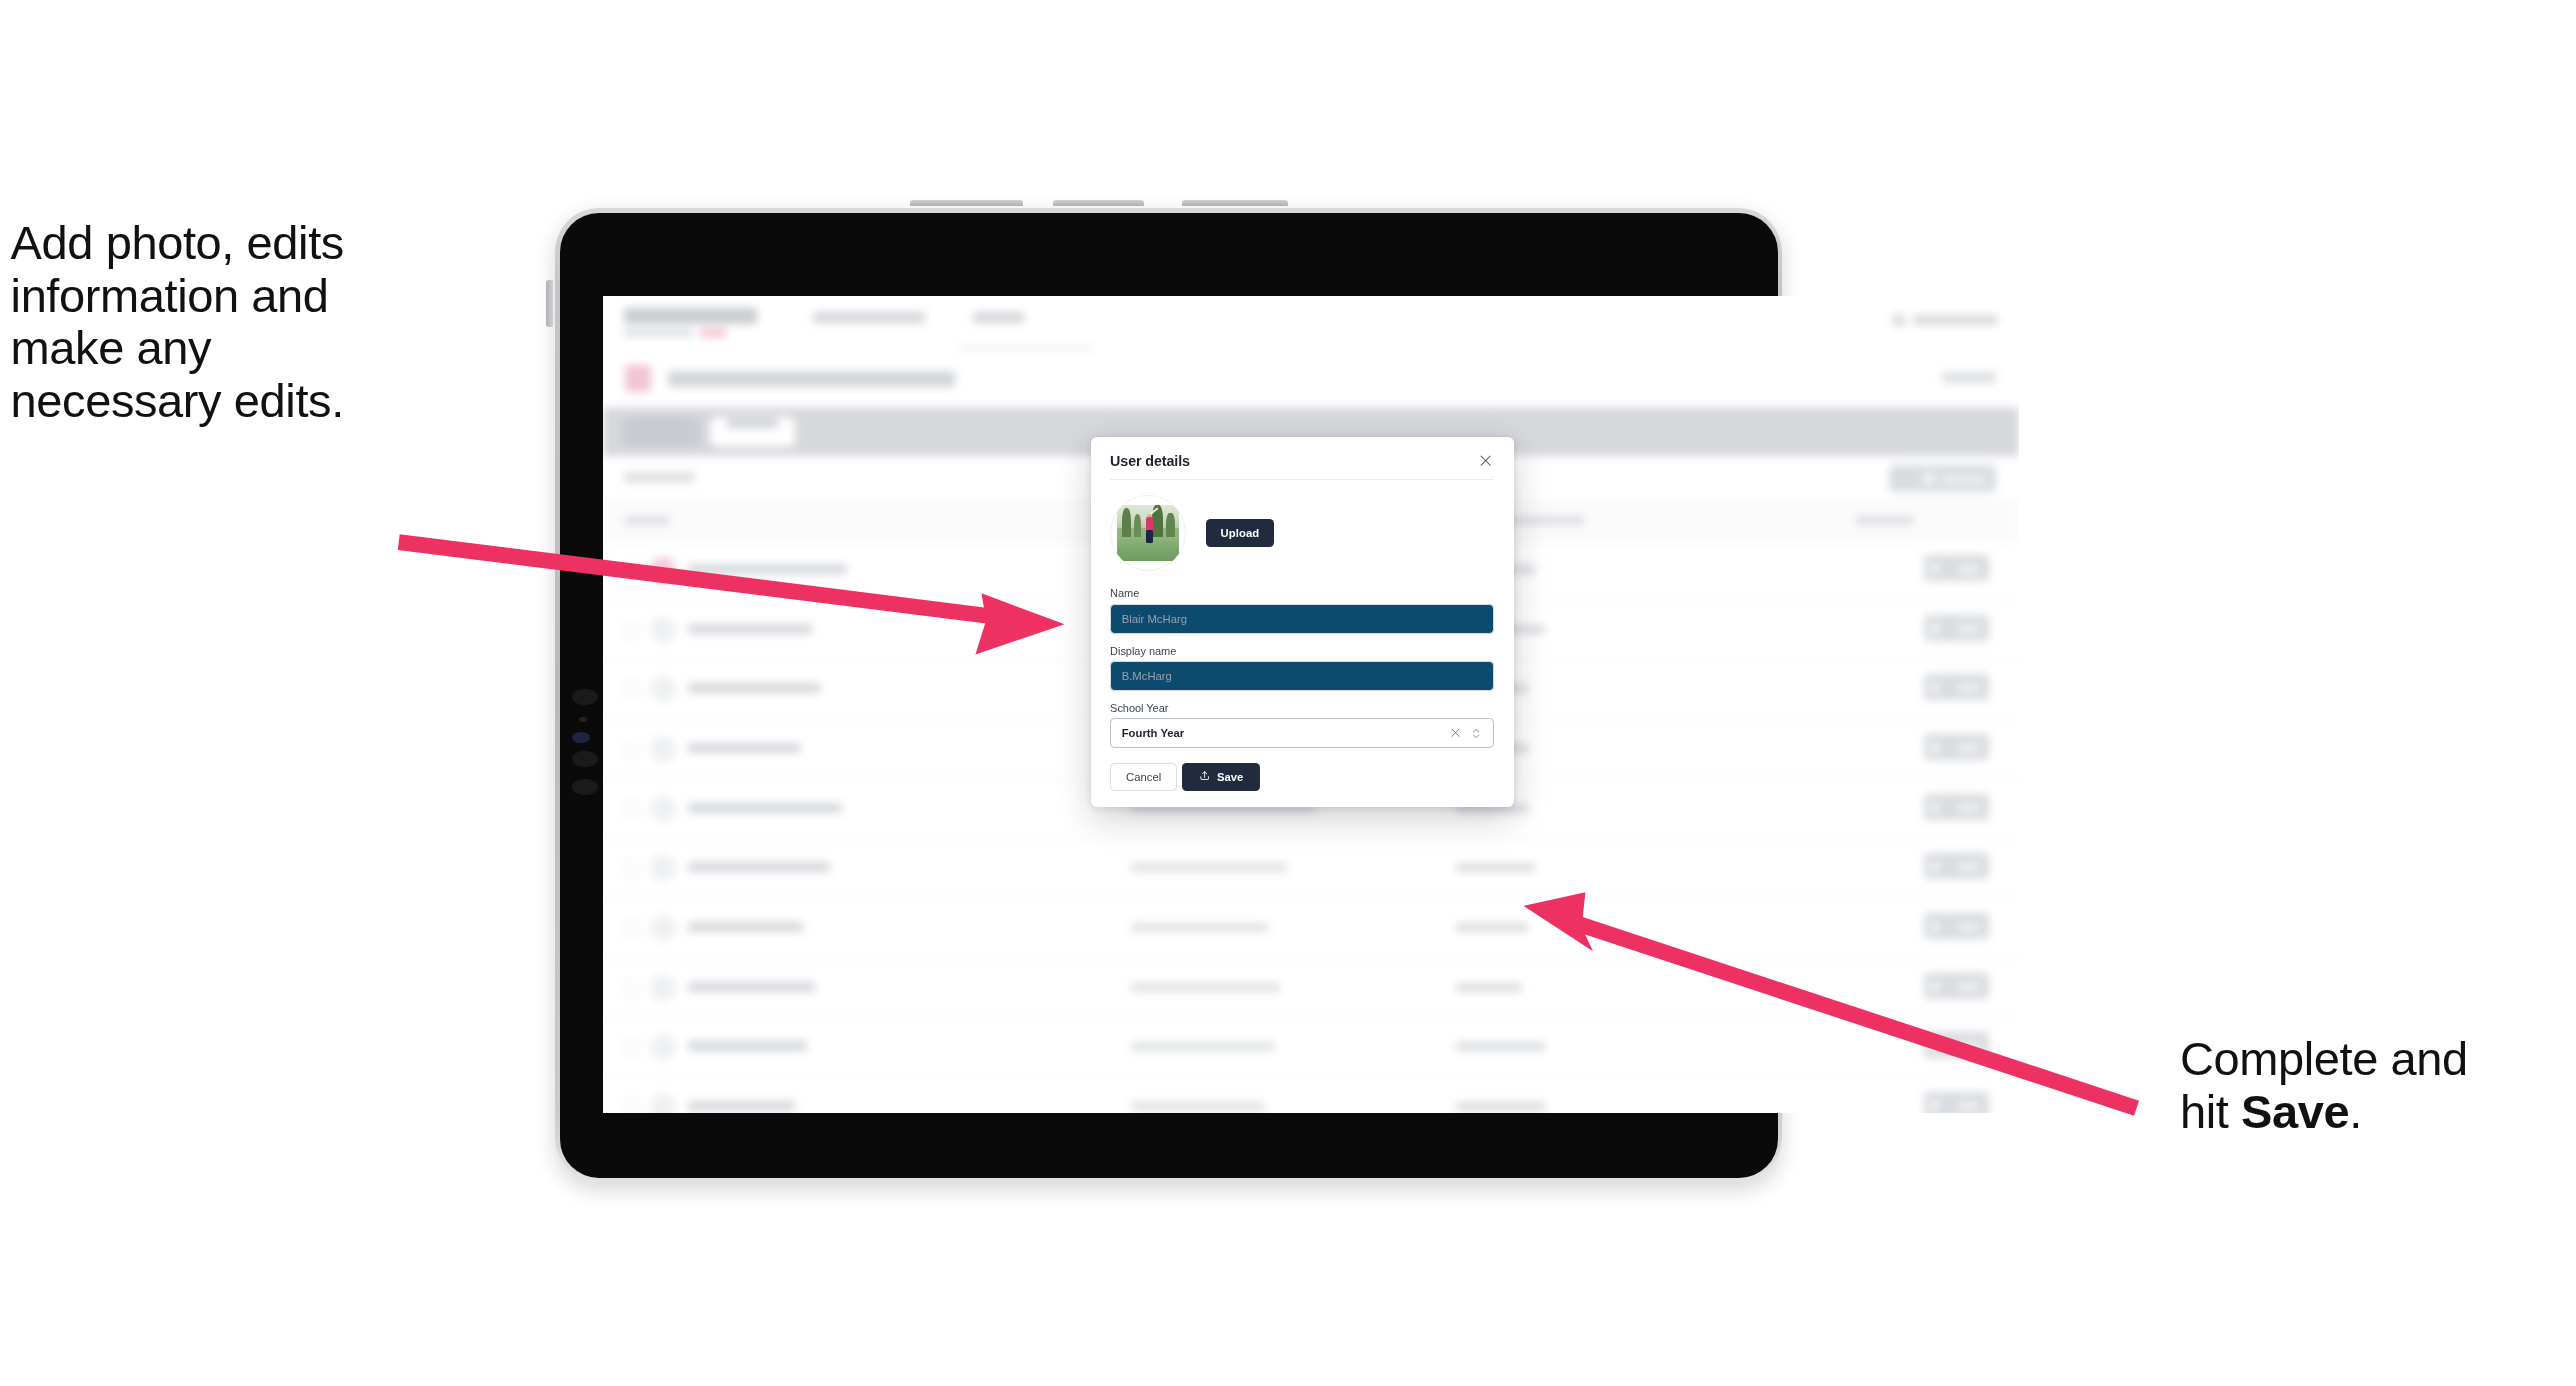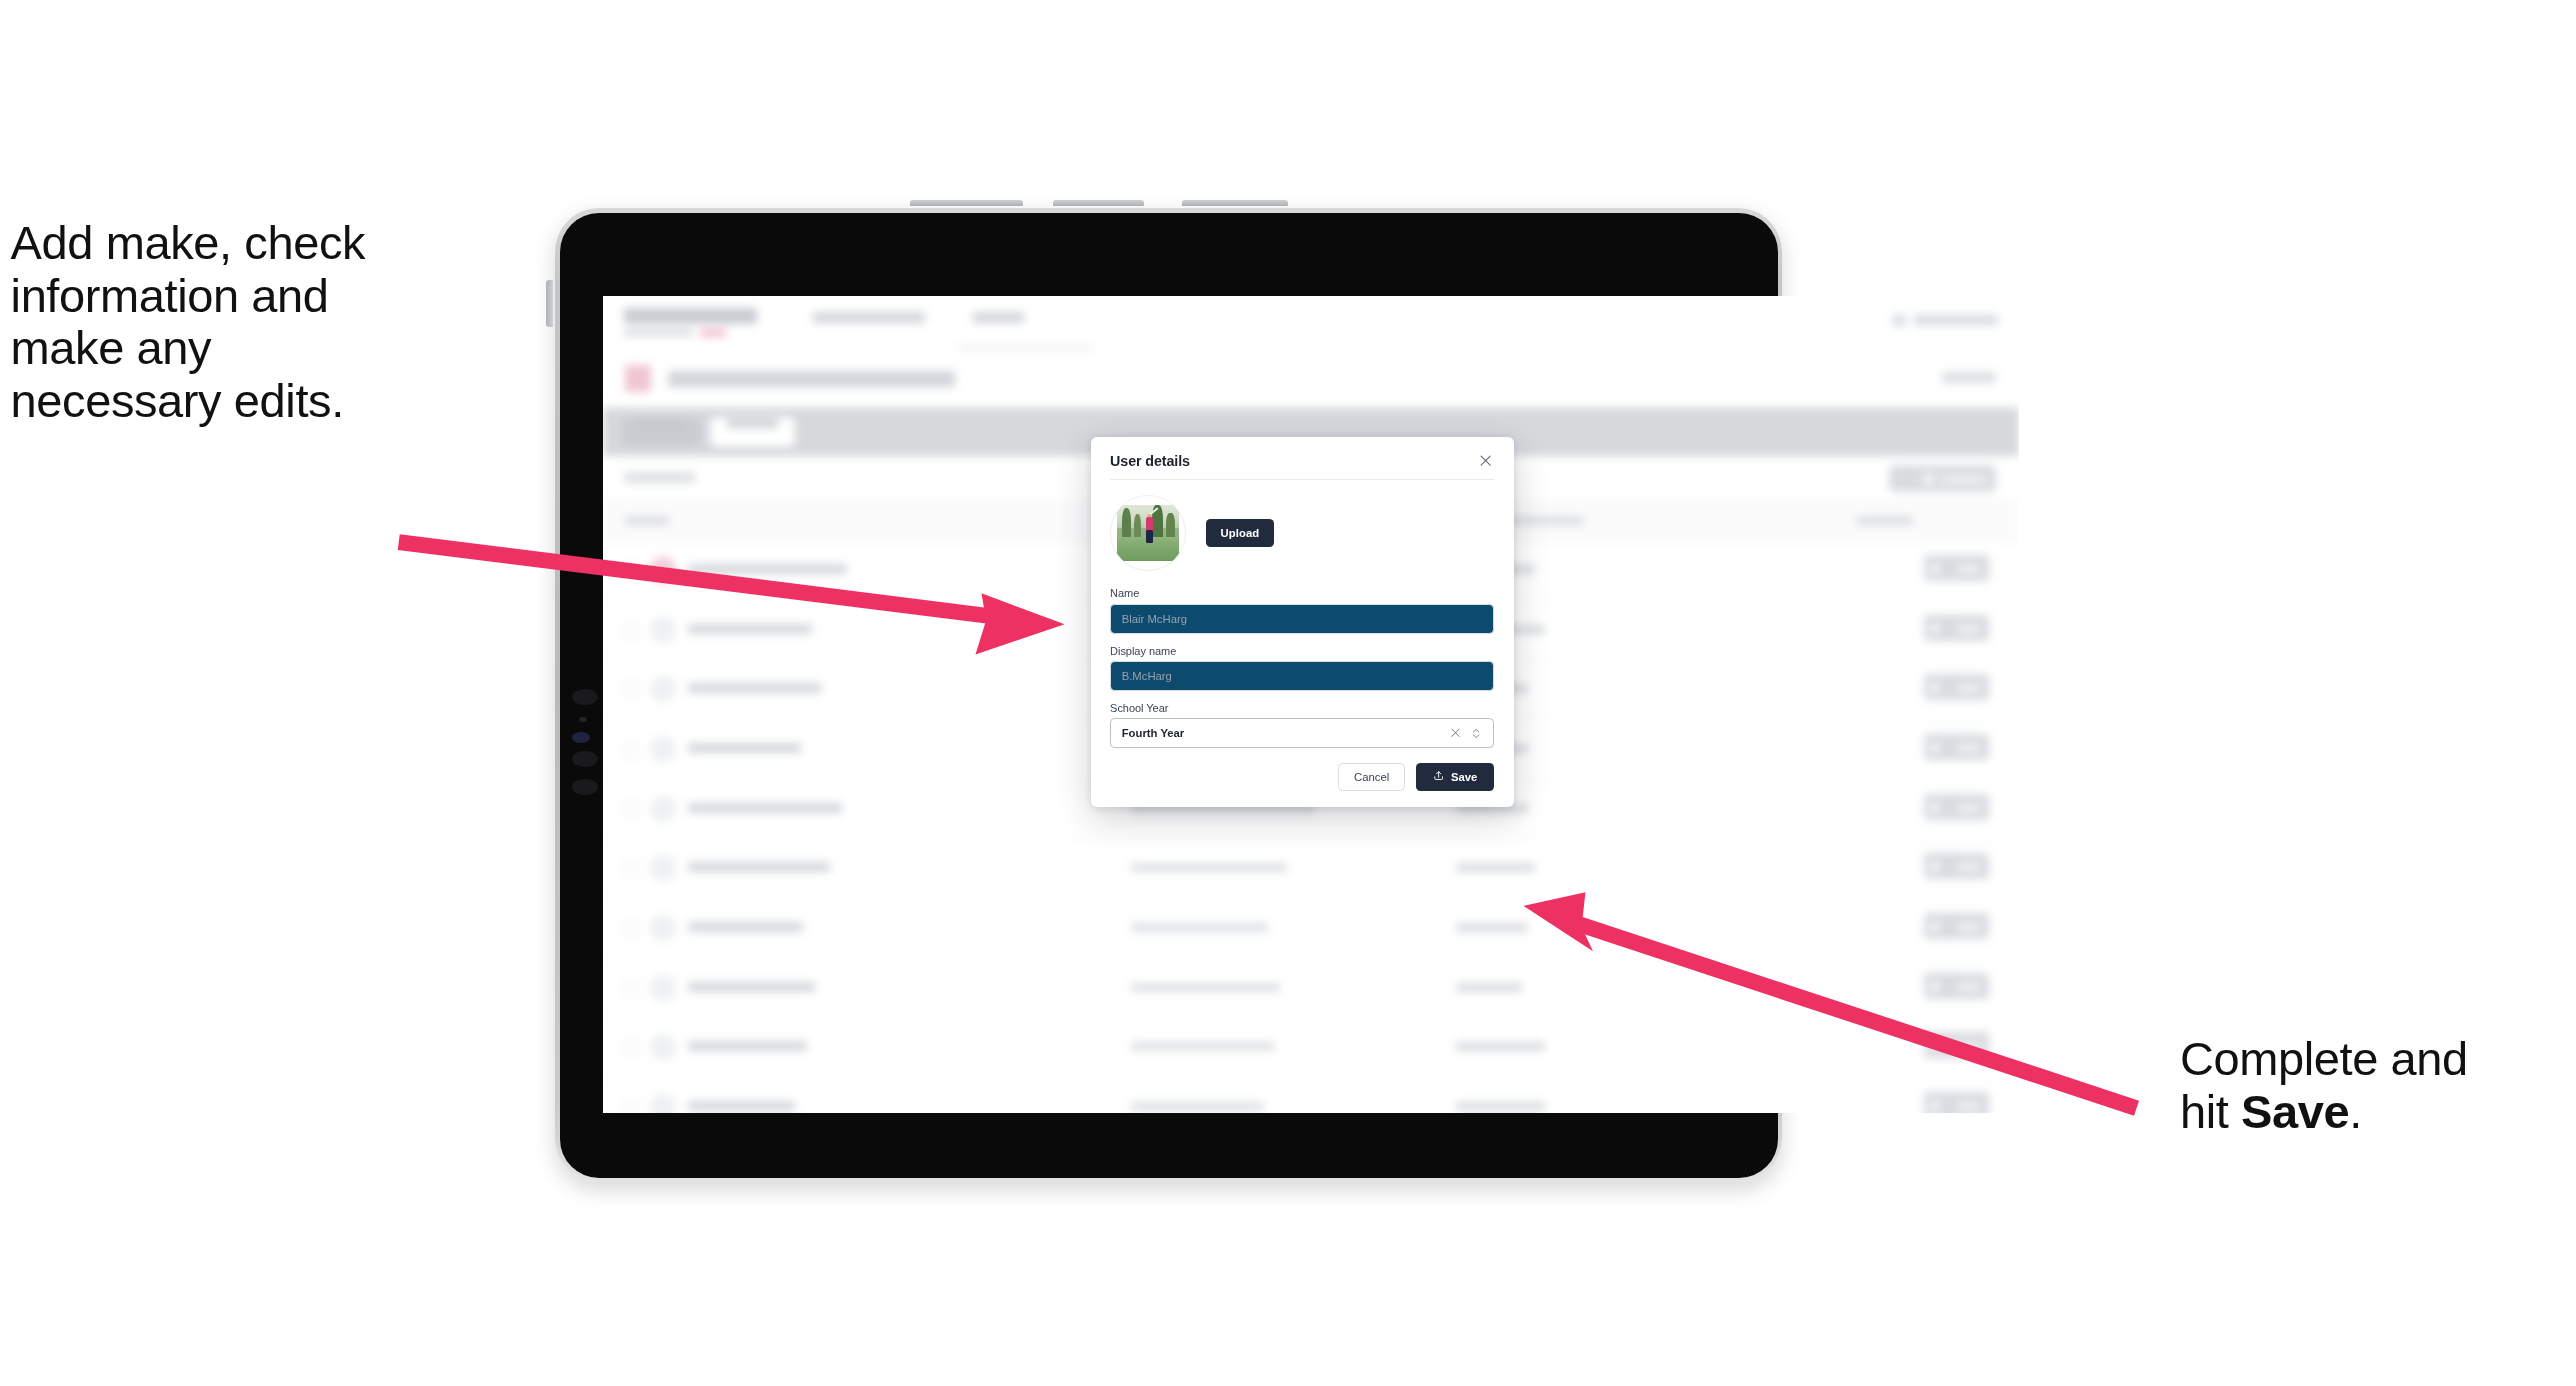--- a/index.html
+++ b/index.html
@@ -486,22 +486,21 @@
     position: absolute;
     right: 10.6px; top: 50%;
     transform: translateY(-50%);
     width: 13.6px; height: 15px;
     display:flex; align-items:center; justify-content:center;
     cursor: pointer;
   }
 
   .modal-actions {
     display: flex;
-    justify-content: flex-end;
-    gap: 11px;
+    gap: 5px;
     margin-top: 15px;
   }
   .btn-cancel {
     background: #ffffff;
     border: 0.8px solid #d9dce0;
     border-radius: 4.5px;
     color: #3a4152;
     font-size: 11.3px;
     padding: 6.8px 15px;
     cursor: pointer;
@@ -527,21 +526,21 @@
     position: absolute;
     left: 0; top: 0;
     width: 2576px;
     height: 1386px;
     pointer-events: none;
   }
 </style>
 </head>
 <body>
 
-<div class="callout" id="callout-left">Add make, check
+<div class="callout" id="callout-left">Add photo, edits
 information and
 make any
 necessary edits.</div>
 
 <div class="callout" id="callout-right"><span>Complete and
 hit </span><span class="bold">Save</span><span>.</span></div>
 
 <div class="tablet">
   <div class="tablet-outer">
     <div class="side-btn b1"></div>

